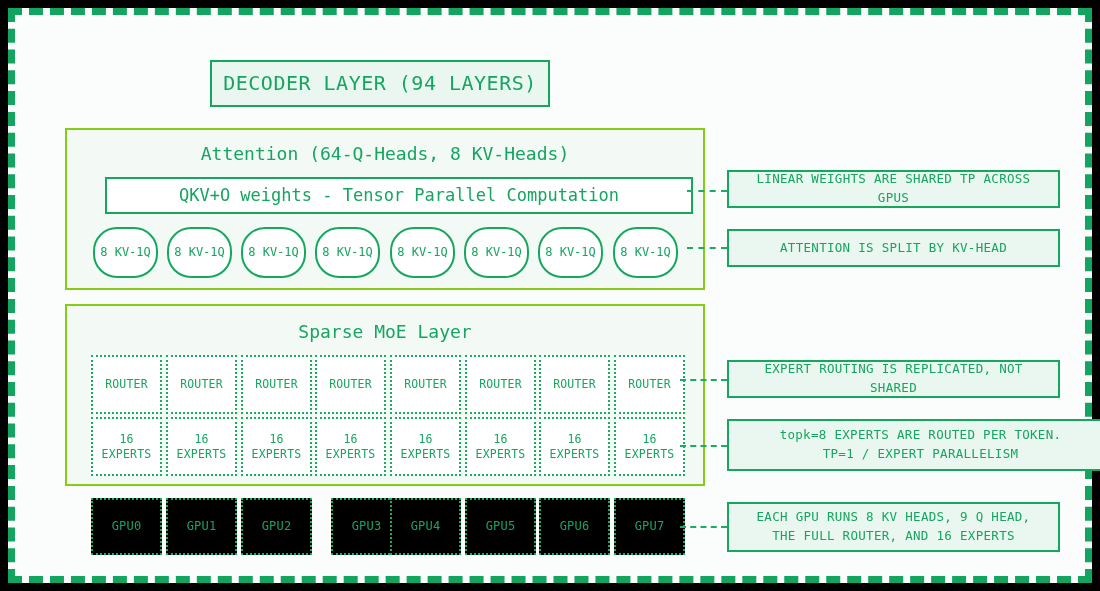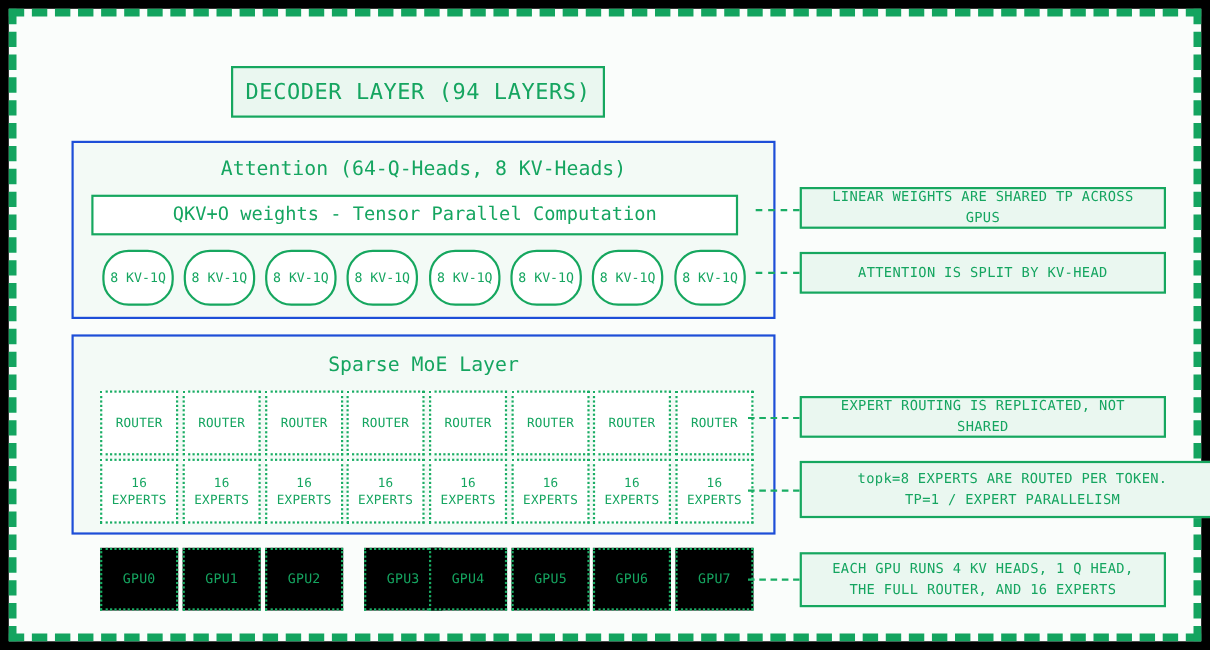--- a/index.html
+++ b/index.html
@@ -43,21 +43,21 @@
     align-items: center;
     justify-content: center;
     text-align: center;
     line-height: 1.25;
   }
   .mintbox {
     background: #eaf7f0;
   }
   .panel {
     box-sizing: border-box;
-    border: 2px solid #1d4ed8;
+    border: 2px solid #84cc16;
     background: #f3faf6;
     position: absolute;
   }
   .dotbox {
     box-sizing: border-box;
     border: 2px dotted #19ad64;
     background: #ffffff;
     color: #15a560;
     display: flex;
     align-items: center;
@@ -93,21 +93,21 @@
     left: 0;
     width: 100%;
     text-align: center;
     color: #15a560;
     font-size: 18px;
   }
   #attention-title { top: 13px; }
 
   #qkvo-box {
     position: absolute;
-    left: 16px;
+    left: 38px;
     top: 47px;
     width: 588px;
     height: 37px;
     font-size: 17px;
   }
 
   .head-box {
     position: absolute;
     top: 97px;
     width: 65px;
@@ -249,19 +249,19 @@
 
     <div id="note-topk" class="note">
       <div>
         <div>topk=8 EXPERTS ARE ROUTED PER TOKEN.</div>
         <div>TP=1 / EXPERT PARALLELISM</div>
       </div>
     </div>
 
     <div id="note-gpu" class="note">
       <div>
-        <div>EACH GPU RUNS 4 KV HEADS, 1 Q HEAD,</div>
+        <div>EACH GPU RUNS 8 KV HEADS, 9 Q HEAD,</div>
         <div>THE FULL ROUTER, AND 16 EXPERTS</div>
       </div>
     </div>
 
   </div>
 </div>
 
 </body></html>

